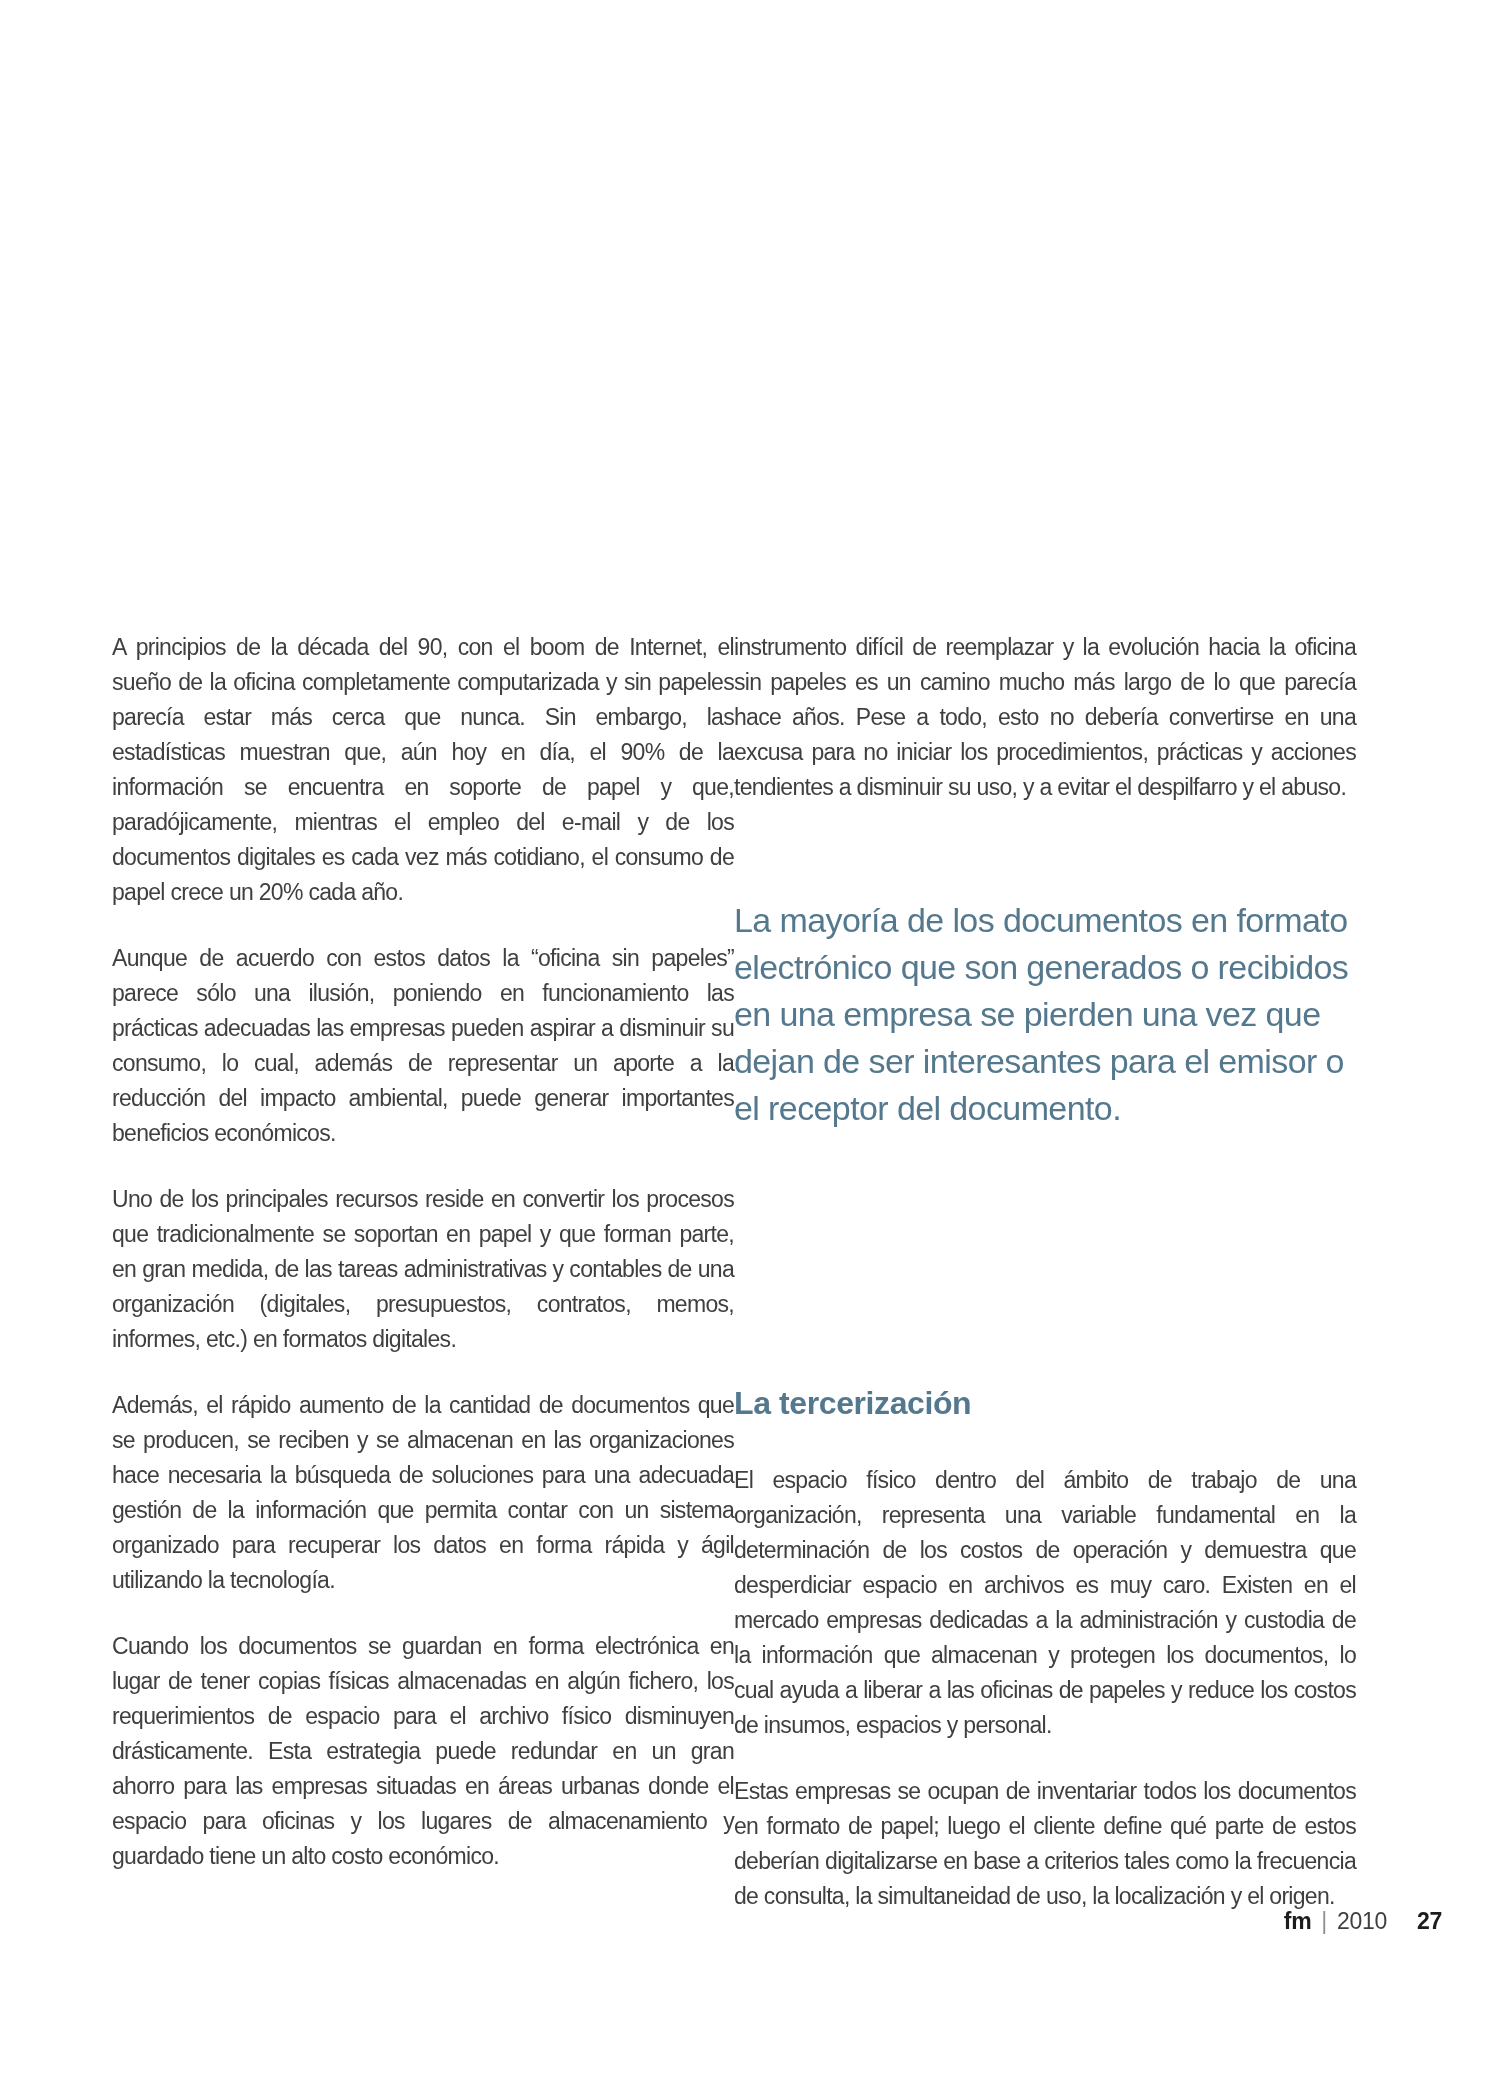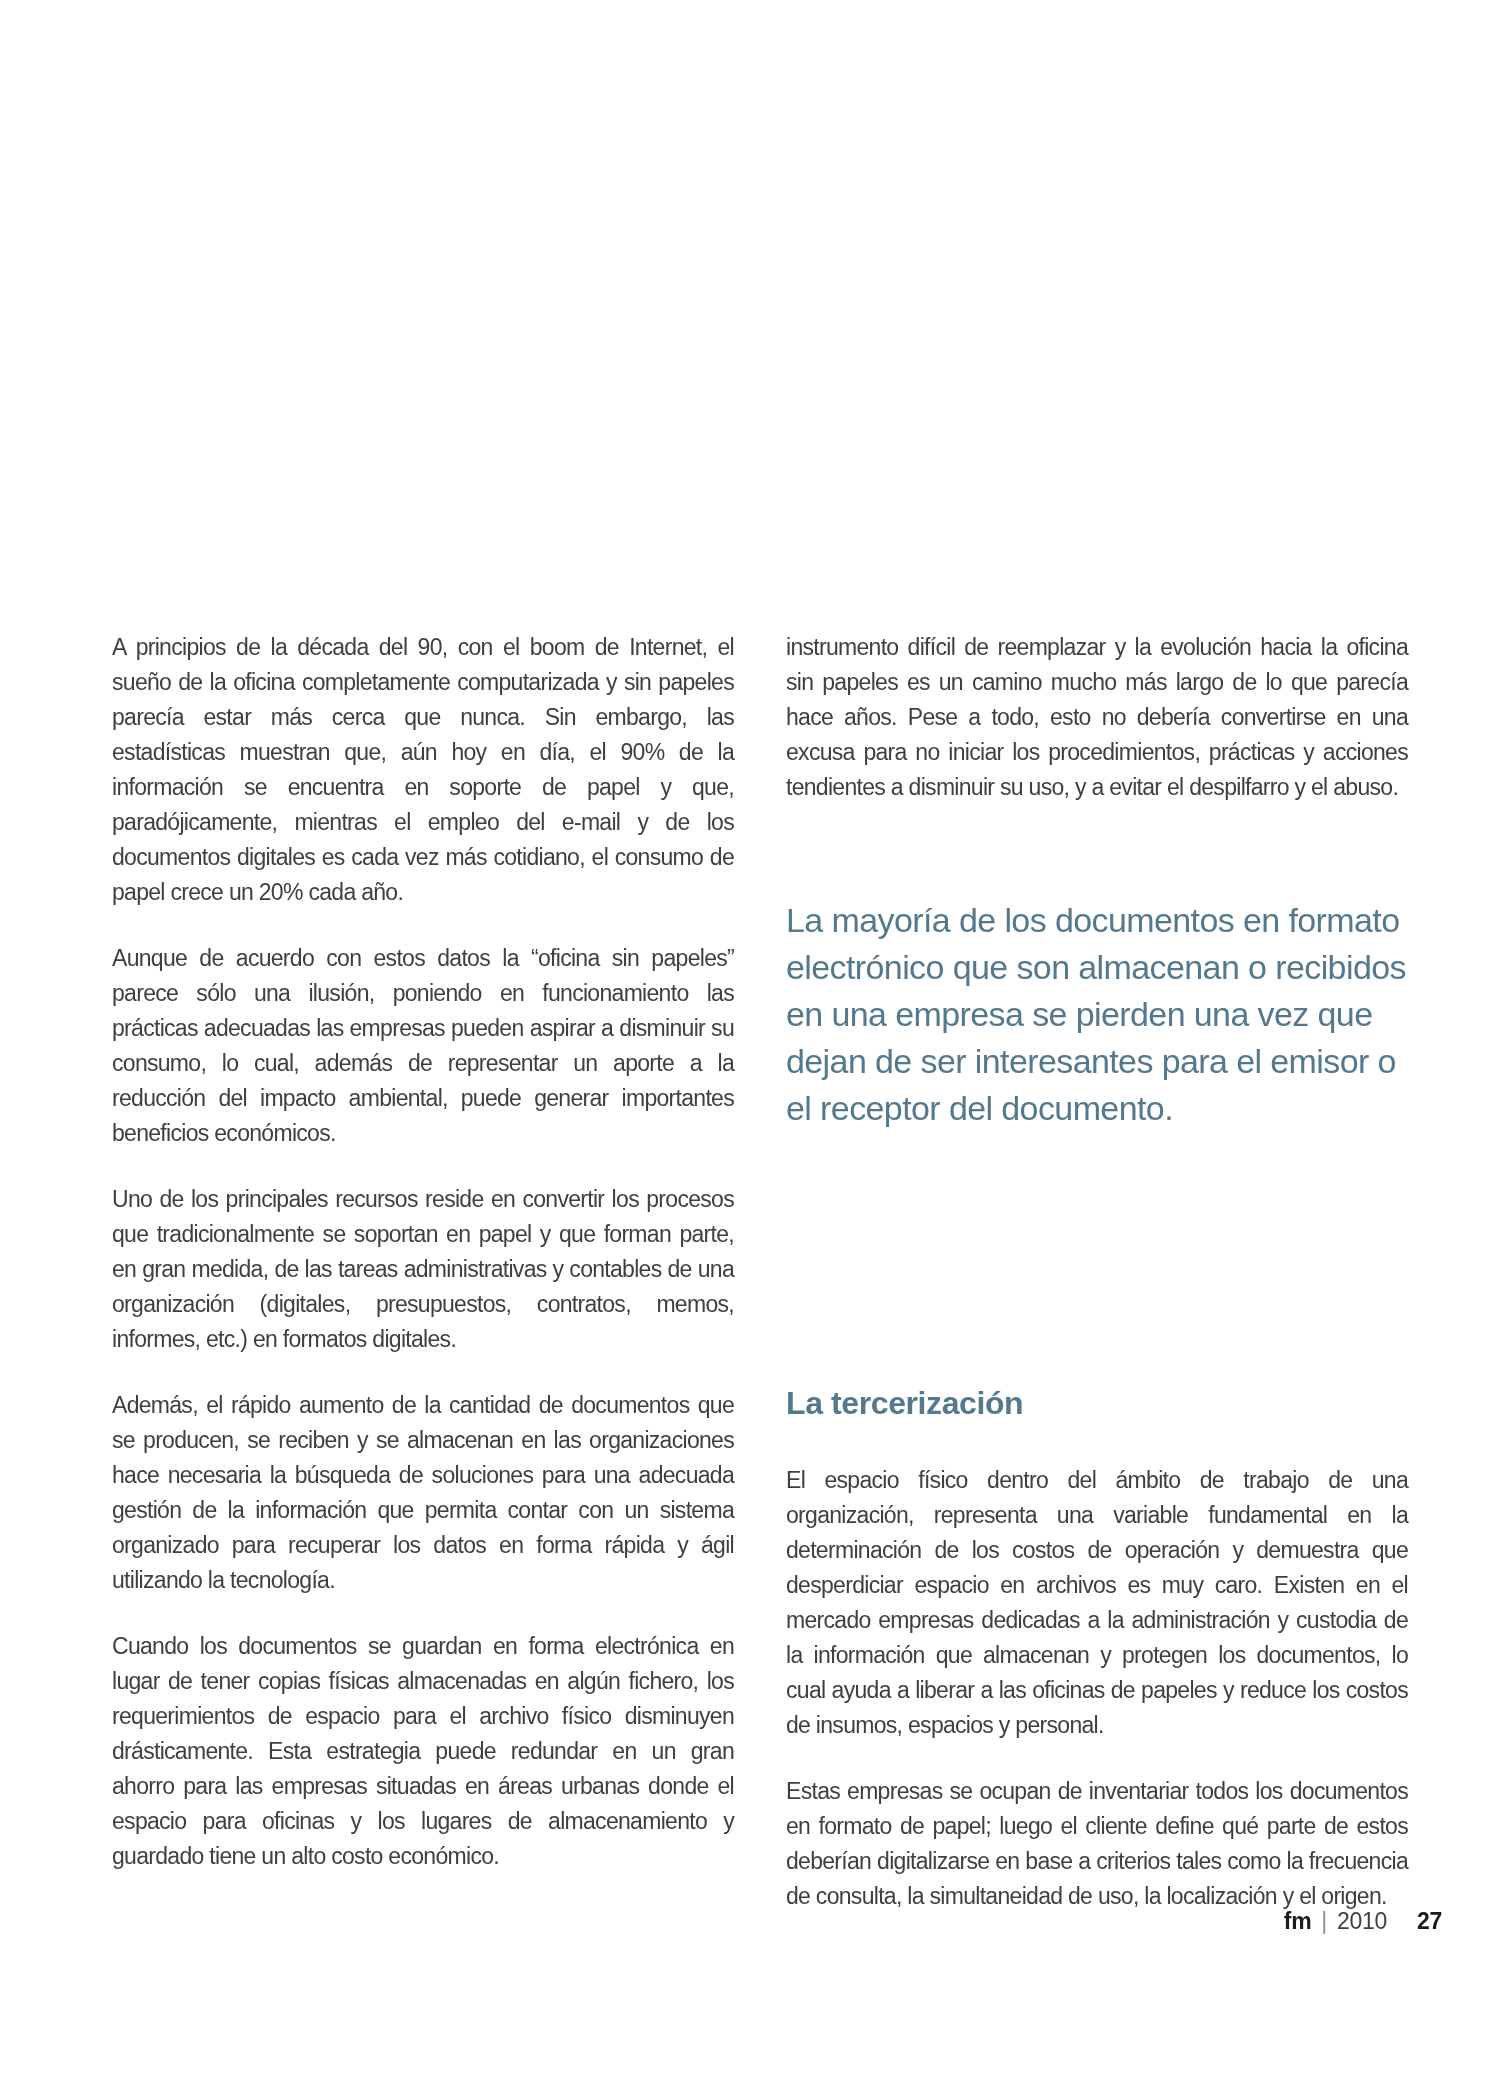--- a/index.html
+++ b/index.html
@@ -15,21 +15,20 @@
     overflow:hidden;
     font-family:"Liberation Sans", sans-serif;
     color:var(--body-ink);
   }
   .columns{
     position:absolute;
     left:112px;
     top:630px;
     width:1295px;
     display:flex;
-    gap:52px;
   }
   .col{
     width:622px;
     flex:0 0 622px;
   }
   .body-par{
     margin:0 0 31px 0;
     font-size:23px;
     line-height:35px;
     letter-spacing:-0.7px;
@@ -95,21 +94,21 @@
     <div class="col">
       <p class="body-par">A principios de la década del 90, con el boom de Internet, el sueño de la oficina completamente computarizada y sin papeles parecía estar más cerca que nunca. Sin embargo, las estadísticas muestran que, aún hoy en día, el 90% de la información se encuentra en soporte de papel y que, paradójicamente, mientras el empleo del e-mail y de los documentos digitales es cada vez más cotidiano, el consumo de papel crece un 20% cada año.</p>
       <p class="body-par">Aunque de acuerdo con estos datos la “oficina sin papeles” parece sólo una ilusión, poniendo en funcionamiento las prácticas adecuadas las empresas pueden aspirar a disminuir su consumo, lo cual, además de representar un aporte a la reducción del impacto ambiental, puede generar importantes beneficios económicos.</p>
       <p class="body-par">Uno de los principales recursos reside en convertir los procesos que tradicionalmente se soportan en papel y que forman parte, en gran medida, de las tareas administrativas y contables de una organización (digitales, presupuestos, contratos, memos, informes, etc.) en formatos digitales.</p>
       <p class="body-par">Además, el rápido aumento de la cantidad de documentos que se producen, se reciben y se almacenan en las organizaciones hace necesaria la búsqueda de soluciones para una adecuada gestión de la información que permita contar con un sistema organizado para recuperar los datos en forma rápida y ágil utilizando la tecnología.</p>
       <p class="body-par">Cuando los documentos se guardan en forma electrónica en lugar de tener copias físicas almacenadas en algún fichero, los requerimientos de espacio para el archivo físico disminuyen drásticamente. Esta estrategia puede redundar en un gran ahorro para las empresas situadas en áreas urbanas donde el espacio para oficinas y los lugares de almacenamiento y guardado tiene un alto costo económico.</p>
     </div>
 
     <div class="col">
       <p class="body-par">instrumento difícil de reemplazar y la evolución hacia la oficina sin papeles es un camino mucho más largo de lo que parecía hace años. Pese a todo, esto no debería convertirse en una excusa para no iniciar los procedimientos, prácticas y acciones tendientes a disminuir su uso, y a evitar el despilfarro y el abuso.</p>
-      <div class="pull-quote">La mayoría de los documentos en formato electrónico que son almacenan o recibidos en una empresa se pierden una vez que dejan de ser interesantes para el emisor o el receptor del documento.</div>
+      <div class="pull-quote">La mayoría de los documentos en formato electrónico que son generados o recibidos en una empresa se pierden una vez que dejan de ser interesantes para el emisor o el receptor del documento.</div>
       <h2 class="section-heading">La tercerización</h2>
       <p class="body-par after-heading">El espacio físico dentro del ámbito de trabajo de una organización, representa una variable fundamental en la determinación de los costos de operación y demuestra que desperdiciar espacio en archivos es muy caro. Existen en el mercado empresas dedicadas a la administración y custodia de la información que almacenan y protegen los documentos, lo cual ayuda a liberar a las oficinas de papeles y reduce los costos de insumos, espacios y personal.</p>
       <p class="body-par">Estas empresas se ocupan de inventariar todos los documentos en formato de papel; luego el cliente define qué parte de estos deberían digitalizarse en base a criterios tales como la frecuencia de consulta, la simultaneidad de uso, la localización y el origen.</p>
     </div>
 
   </div>
 
   <div class="footer">
     <span class="brand">fm</span>
     <span class="sep">|</span>

